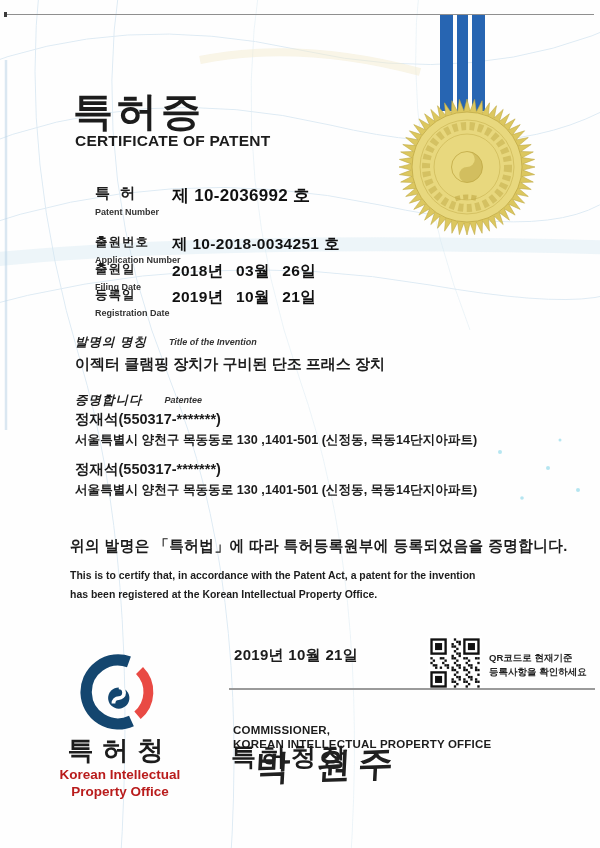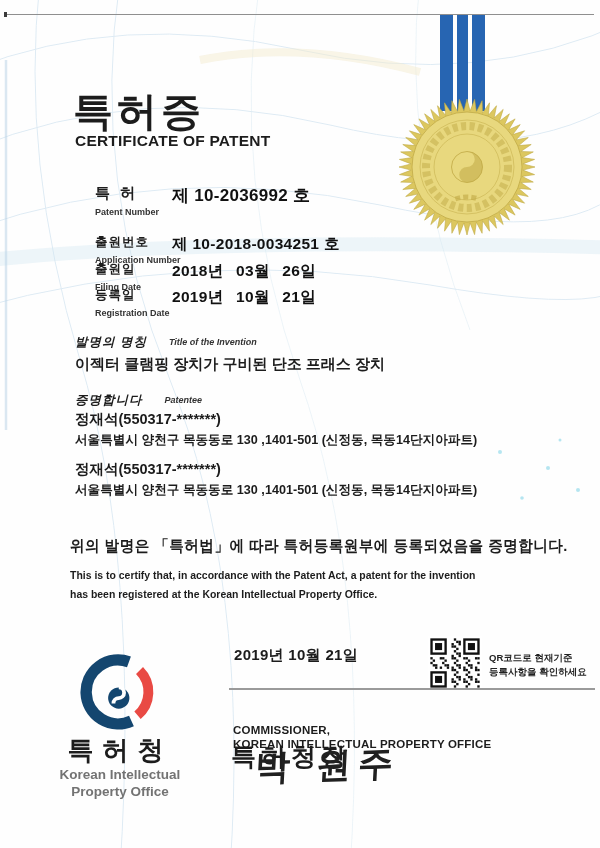--- a/index.html
+++ b/index.html
@@ -49,21 +49,21 @@
   .qr{position:absolute;left:428px;top:636px;width:54px;height:54px;}
   .qr-note{position:absolute;left:489px;top:651px;font-size:9.5px;font-weight:bold;color:#222;line-height:14px;}
   .mid-rule{position:absolute;left:229px;top:688px;width:366px;height:2px;background:#9a9a9a;}
   .comm-ko{position:absolute;left:231px;top:693px;font-size:25px;font-weight:bold;letter-spacing:5px;margin-top:47px;}
   .comm-en{position:absolute;left:233px;top:723px;font-size:11.5px;font-weight:bold;line-height:14px;letter-spacing:.2px;}
   .signature{position:absolute;left:255px;top:742px;font-size:35px;font-weight:bold;letter-spacing:7px;
     transform:rotate(-2deg) skewX(-5deg);color:#202020;font-family:"DejaVu Serif", serif;}
 
   .emblem{position:absolute;left:80px;top:654px;width:76px;height:76px;}
   .agency-ko{position:absolute;left:30px;top:733px;width:180px;text-align:center;font-size:26px;font-weight:bold;letter-spacing:9px;}
-  .agency-en{position:absolute;left:30px;top:767px;width:180px;text-align:center;font-size:13.5px;font-weight:bold;line-height:16.5px;color:#737373;}
+  .agency-en{position:absolute;left:30px;top:767px;width:180px;text-align:center;font-size:13.5px;font-weight:bold;line-height:16.5px;color:#b91c1c;}
 </style>
 </head>
 <body>
 
 <div class="page">
 
   <svg class="bg" viewBox="0 0 600 848">
     <g stroke="#dbe9f3" fill="none" stroke-width="1" opacity="0.9">
       <path d="M-30 70 Q120 10 300 50 T630 20"></path>
       <path d="M-30 150 Q140 80 330 125 T630 95"></path>

